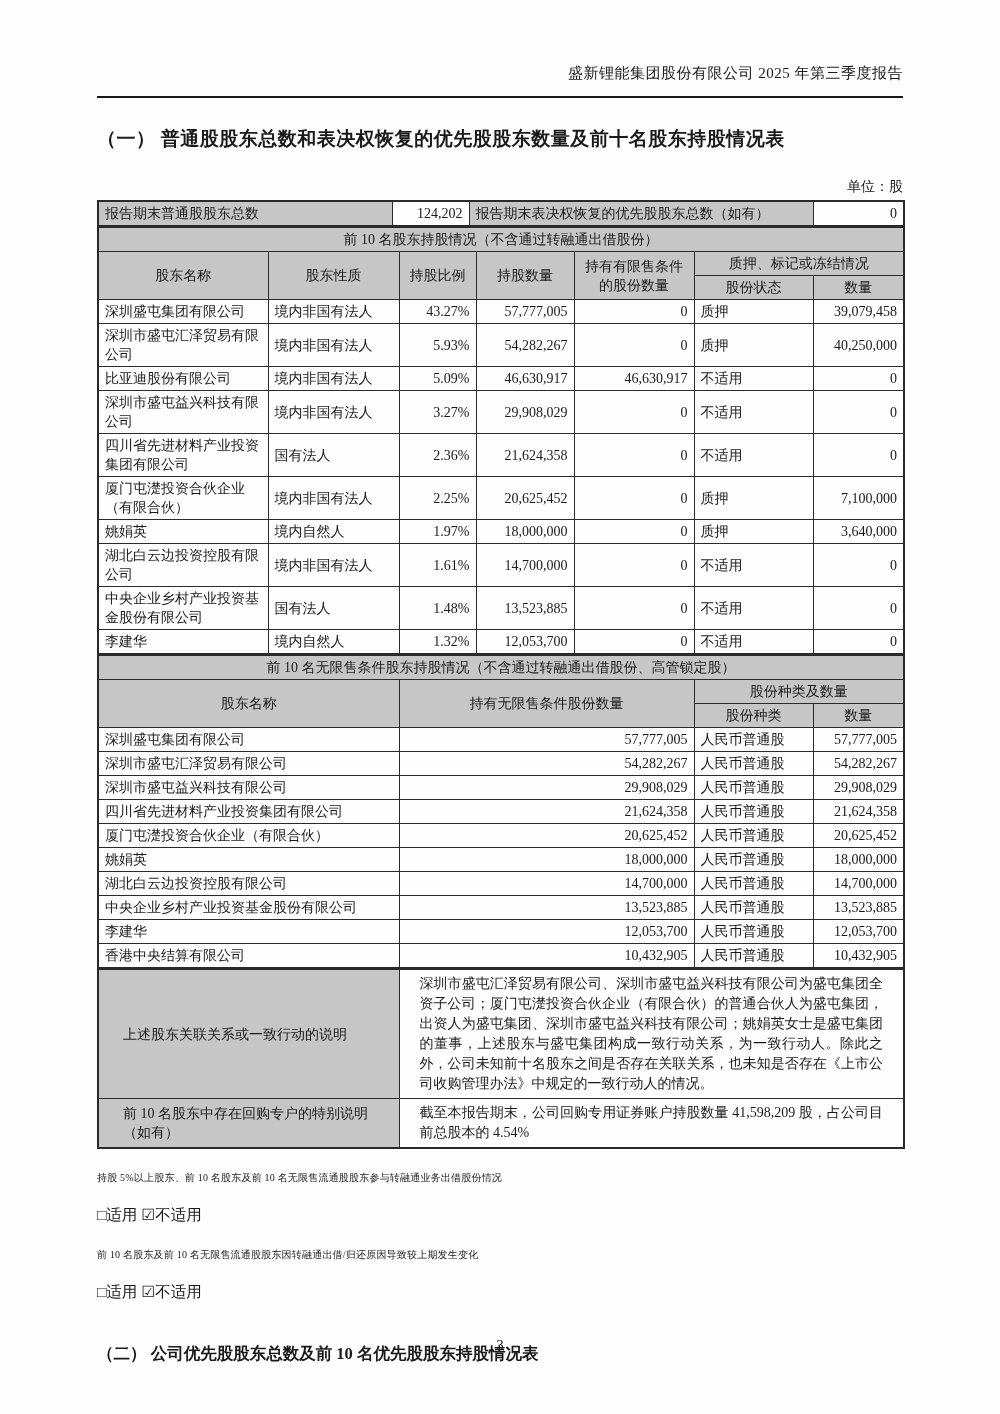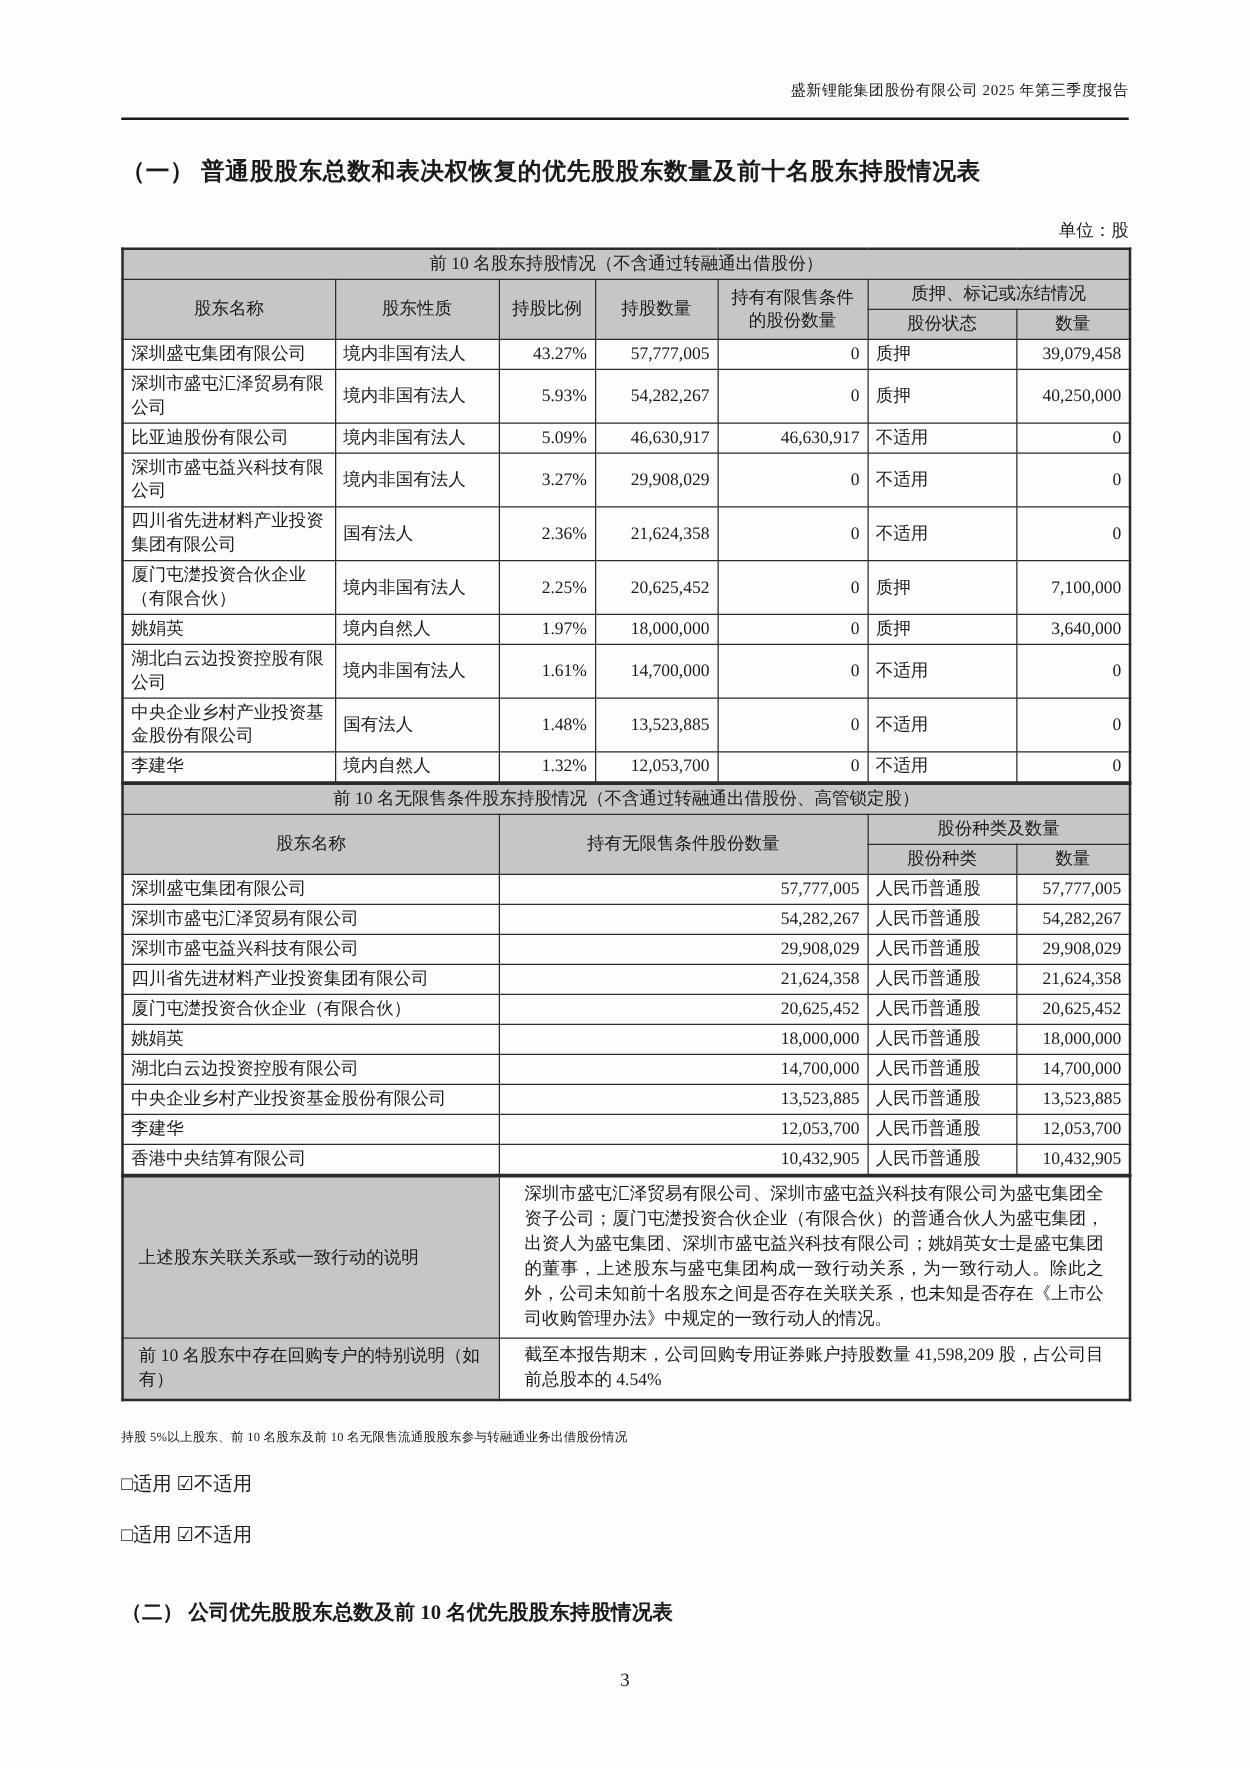--- a/index.html
+++ b/index.html
@@ -14,21 +14,21 @@
     height: 1414px;
     margin: 0 auto;
     background: #fdfdfd;
     overflow: hidden;
   }
   .content { margin: 0 97px; width: 806px; }
 
   .running-header {
     padding-top: 64px;
     text-align: right;
-    font-size: 12px;
+    font-size: 15px;
     letter-spacing: 0.5px;
   }
   .header-rule {
     margin-top: 13px;
     height: 2px;
     background: #1a1a1a;
   }
   .sec-title {
     margin-top: 28px;
     font-size: 19px;
@@ -65,21 +65,21 @@
     padding: 2px 4px;
   }
   th.hdr { background: #c6c6c6; text-align: center; }
   td.left  { text-align: left; }
   td.right { text-align: right; }
   td.note-text {
     text-align: justify;
     padding: 4px 20px;
     line-height: 20px;
   }
-  td.note-label { vertical-align: middle; padding-left: 12px; }
+  td.note-label { vertical-align: middle; padding-left: 24px; }
 
   .body-para {
     margin-top: 22px;
     font-size: 10px;
     letter-spacing: 0.2px;
   }
   .check-line {
     margin-top: 20px;
     font-size: 15.5px;
     font-family: Liberation Serif, serif;
@@ -102,20 +102,36 @@
 
 <div class="page">
   <div class="content">
 
     <div class="running-header">盛新锂能集团股份有限公司 2025 年第三季度报告</div>
     <div class="header-rule"></div>
 
     <h2 class="sec-title">（一）  普通股股东总数和表决权恢复的优先股股东数量及前十名股东持股情况表</h2>
     <div class="unit-label">单位：股</div>
 
+    <table class="tbl">
+      <colgroup>
+          <col style="width:294px">
+          <col style="width:77px">
+          <col style="width:344px">
+          <col style="width:91px">
+        </colgroup>
+      <tbody>
+        <tr>
+          <td class="gray left">报告期末普通股股东总数</td>
+          <td class="right">124,202</td>
+          <td class="gray left">报告期末表决权恢复的优先股股东总数（如有）</td>
+          <td class="right">0</td>
+        </tr>
+      </tbody>
+    </table>
 
     <table class="tbl">
       <colgroup>
           <col style="width:170px">
           <col style="width:131px">
           <col style="width:77px">
           <col style="width:98px">
           <col style="width:120px">
           <col style="width:119px">
           <col style="width:91px">
@@ -328,19 +344,20 @@
         </tr>
         <tr>
           <td class="gray left note-label">前 10 名股东中存在回购专户的特别说明（如有）</td>
           <td class="note-text">截至本报告期末，公司回购专用证券账户持股数量 41,598,209 股，占公司目前总股本的 4.54%</td>
         </tr>
       </tbody>
     </table>
 
     <p class="body-para">持股 5%以上股东、前 10 名股东及前 10 名无限售流通股股东参与转融通业务出借股份情况</p>
     <p class="check-line">□适用 ☑不适用</p>
+    <p class="body-para">前 10 名股东及前 10 名无限售流通股股东因转融通出借/归还原因导致较上期发生变化</p>
     <p class="check-line">□适用 ☑不适用</p>
 
     <h2 class="sec2-title">（二）  公司优先股股东总数及前 10 名优先股股东持股情况表</h2>
   </div>
 
   <div class="page-number">3</div>
 </div>
 
 </body></html>

